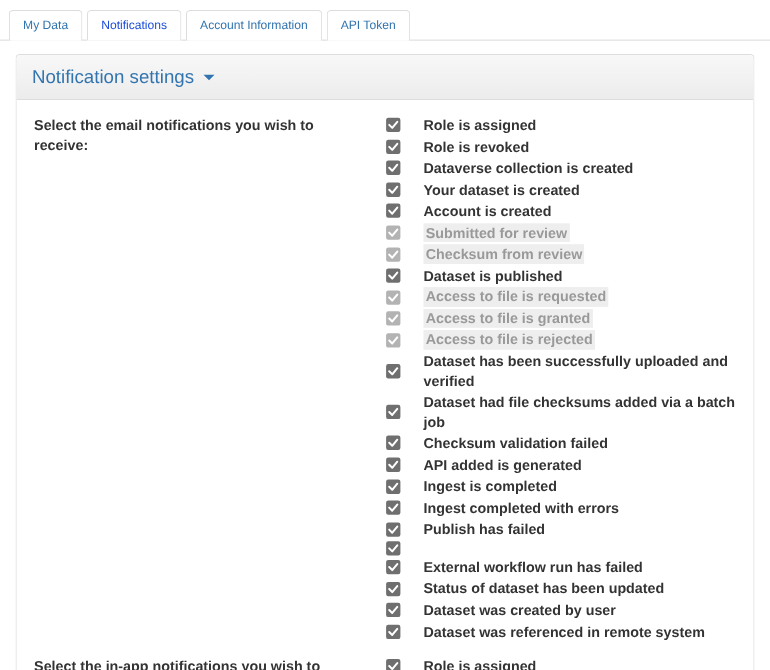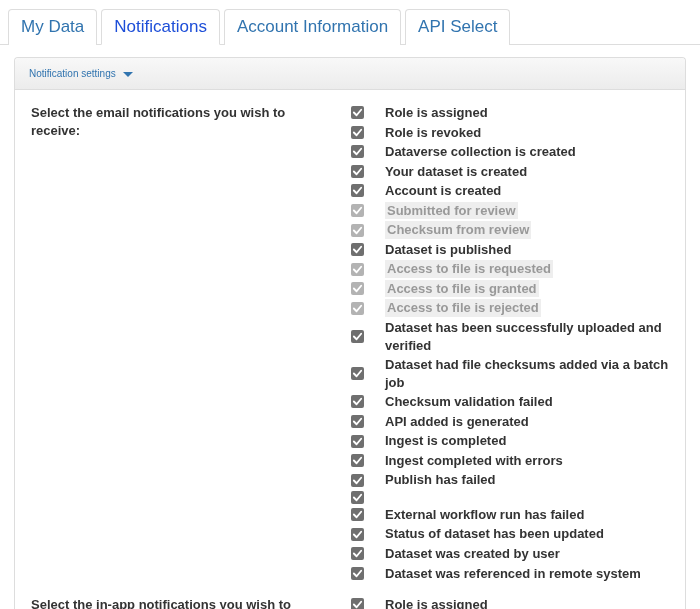--- a/index.html
+++ b/index.html
@@ -18,42 +18,42 @@
     gap: 4px;
   }
   .tab {
     padding: 7px 12px;
     border: 1px solid #ddd;
     border-bottom: none;
     border-radius: 4px 4px 0 0;
     background: #fff;
     color: #3174AF;
     cursor: pointer;
-    font-size: 17px;
+    font-size: 11px;
     position: relative;
     top: 1px;
   }
   .tab.active {
     background: #fff;
     color: #1d4ed8;
     border-bottom: 1px solid #fff;
   }
   .panel {
     margin: 12px 14px 0 14px;
     border: 1px solid #ddd;
     border-bottom: none;
     border-radius: 4px 4px 0 0;
     background: #fff;
   }
   .panel-header {
     background: linear-gradient(#f8f8f8, #ececec);
     border-bottom: 1px solid #ddd;
     padding: 10px 14px;
     color: #3174AF;
-    font-size: 10px;
+    font-size: 17px;
     cursor: pointer;
     border-radius: 4px 4px 0 0;
   }
   .panel-header .chev {
     display: inline-block;
     width: 0; height: 0;
     border-left: 5px solid transparent;
     border-right: 5px solid transparent;
     border-top: 5px solid #3174AF;
     vertical-align: middle;
@@ -113,21 +113,21 @@
     padding: 0 2px;
   }
 </style>
 </head>
 <body>
 
 <div class="tabs">
   <div class="tab">My Data</div>
   <div class="tab active">Notifications</div>
   <div class="tab">Account Information</div>
-  <div class="tab">API Select</div>
+  <div class="tab">API Token</div>
 </div>
 
 <div class="panel">
   <div class="panel-header">
     <span>Notification settings</span>
     <span class="chev"></span>
   </div>
   <div class="panel-body">
 
     <div class="section">

